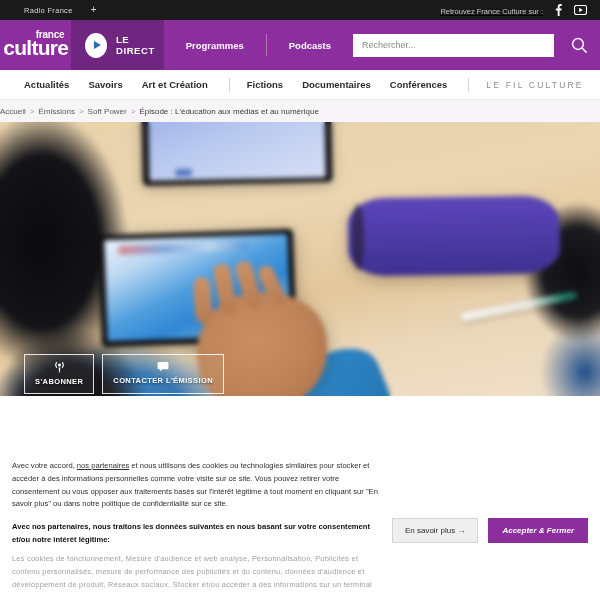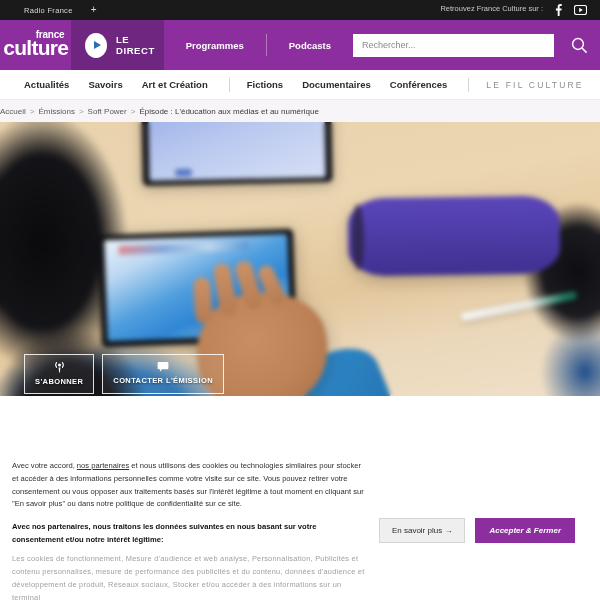--- a/index.html
+++ b/index.html
@@ -25,21 +25,21 @@
     color: #d8d8d8;
     font-size: 7.5px;
     letter-spacing: 0.3px;
   }
   .topbar-plus {
     color: #d8d8d8;
     font-size: 10px;
     line-height: 1;
     cursor: pointer;
   }
-  .topbar-right { display: flex; align-items: flex-start; gap: 9px; }
+  .topbar-right { display: flex; align-items: flex-end; gap: 9px; text-decoration: underline; }
   .topbar-social-label {
     color: #c9c9c9;
     font-size: 7.5px;
   }
   .social-ic {
     width: 13px; height: 12px;
     display: flex; align-items: center; justify-content: center;
     color: #ffffff;
   }
   .social-ic svg { display: block; }
@@ -353,21 +353,21 @@
     text-shadow: 0 1px 2px rgba(0,0,0,.5);
   }
 
   
   .cookie {
     position: absolute;
     left: 0; right: 0; bottom: 0;
     height: 154px;
     background: #ffffff;
     display: flex;
-    padding: 14px 25px 0 12px;
+    padding: 14px 12px 0 12px;
     gap: 10px;
   }
   .cookie-text { width: 376px; }
   .ck-p {
     font-size: 7.6px;
     color: #2f2f2f;
     line-height: 1.68;
     margin-bottom: 10px;
   }
   .ck-p a { color: #2f2f2f; text-decoration: underline; cursor: pointer; }

